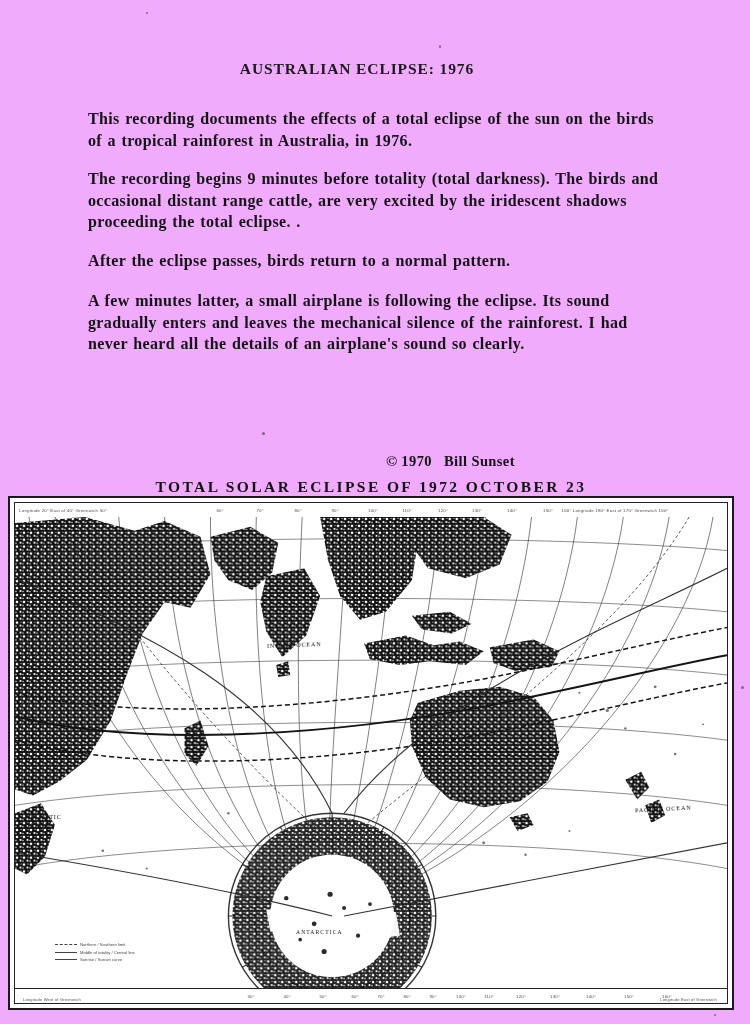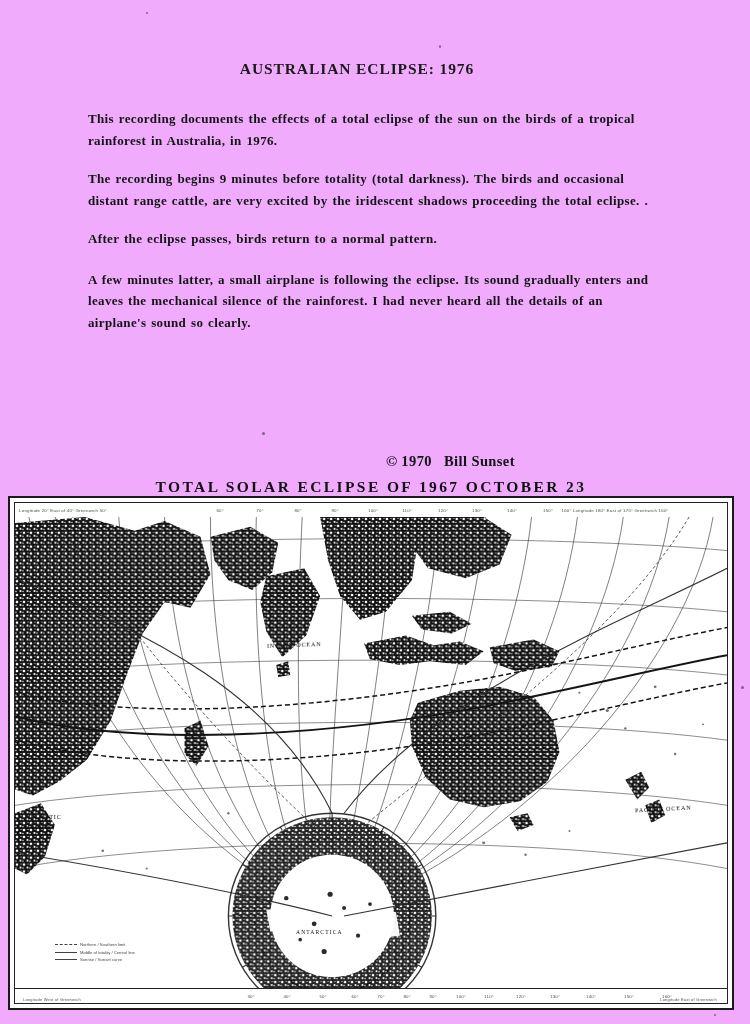--- a/index.html
+++ b/index.html
@@ -40,21 +40,21 @@
   .body-text {
     position: absolute;
     left: 88px;
     top: 108px;
     width: 576px;
   }
 
   .para {
     font-family: "Liberation Serif", serif;
     font-weight: bold;
-    font-size: 13px;
+    font-size: 16px;
     line-height: 21.5px;
     letter-spacing: 0.35px;
     color: #141414;
     margin: 0 0 17px 0;
     word-spacing: 1.2px;
   }
   .para.p3 { margin-bottom: 18px; }
   .para.p4 { margin-bottom: 19px; }
 
   .credit {
@@ -208,21 +208,21 @@
     <p class="para p1">This recording documents the effects of a total eclipse of the sun on the birds of a tropical rainforest in Australia, in 1976.</p>
     <p class="para p2">The recording begins 9 minutes before totality (total darkness). The birds and occasional distant range cattle, are very excited by the iridescent shadows proceeding the total eclipse.   .</p>
     <p class="para p4">After the eclipse passes, birds return to a normal pattern.</p>
     <p class="para p5">A few minutes latter, a small airplane is following the eclipse. Its sound gradually enters and leaves the mechanical silence of the rainforest. I had never heard all the details of an airplane's sound so clearly.</p>
   </div>
 
   <div class="credit">
     <span class="cmark">©</span><span> </span><span>1970</span><span>   </span><span>Bill Sunset</span>
   </div>
 
-  <div class="map-caption">TOTAL SOLAR ECLIPSE OF 1967 OCTOBER 23</div>
+  <div class="map-caption">TOTAL SOLAR ECLIPSE OF 1972 OCTOBER 23</div>
 
   <div class="map-frame">
     <div class="map-inner">
 
       <div class="tick-strip top">
         <span class="tk" style="left:48px">Longitude  20°  East of  40°  Greenwich  50°</span>
         <span class="tk" style="left:600px">160°  Longitude  180°  East of  170°  Greenwich  160°</span>
         <span class="tk" style="left:205px">60°</span>
         <span class="tk" style="left:245px">70°</span>
         <span class="tk" style="left:283px">80°</span>

